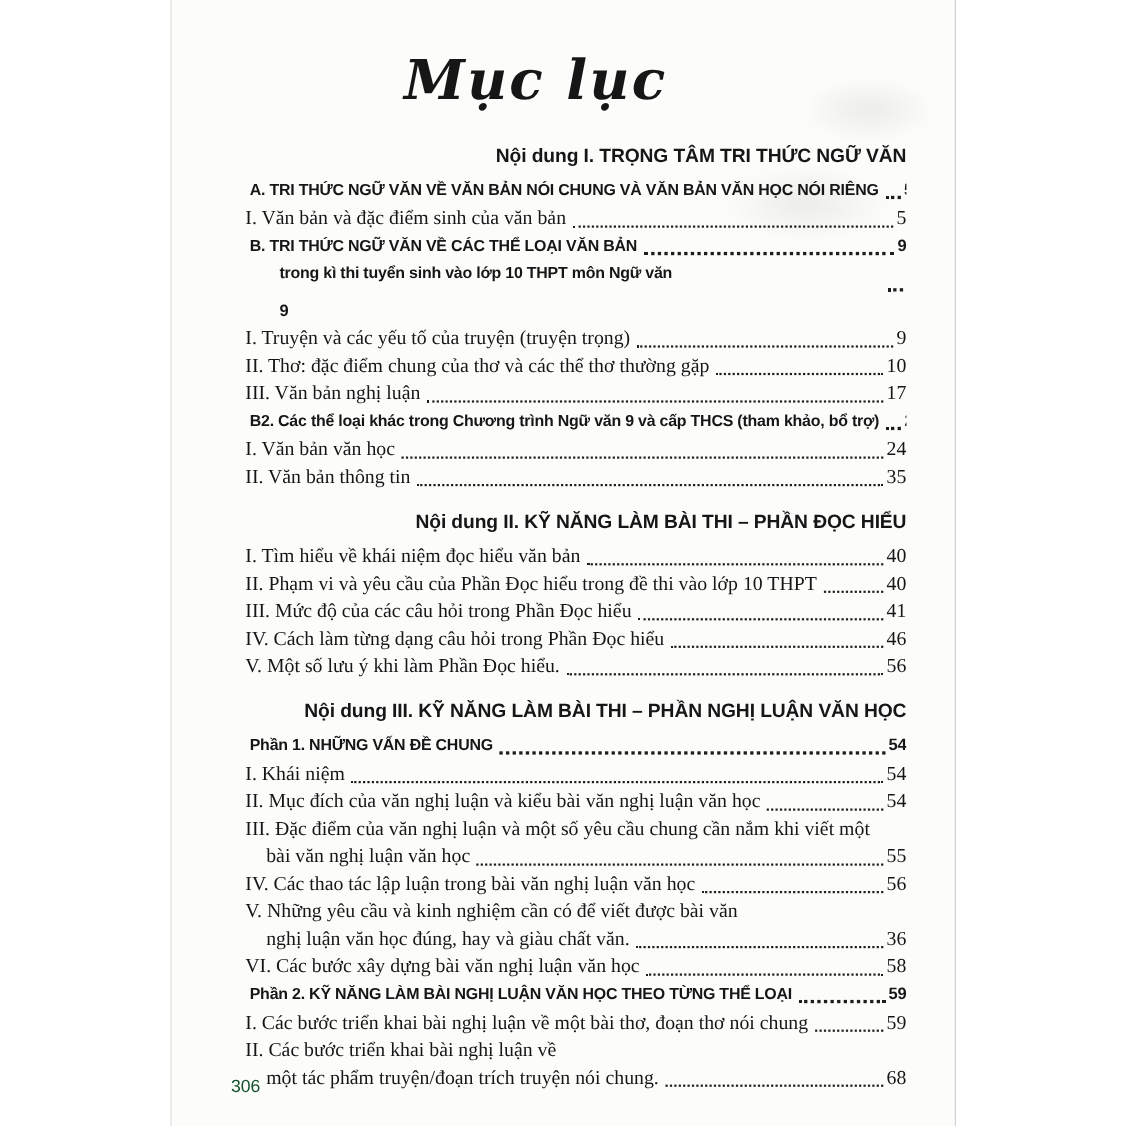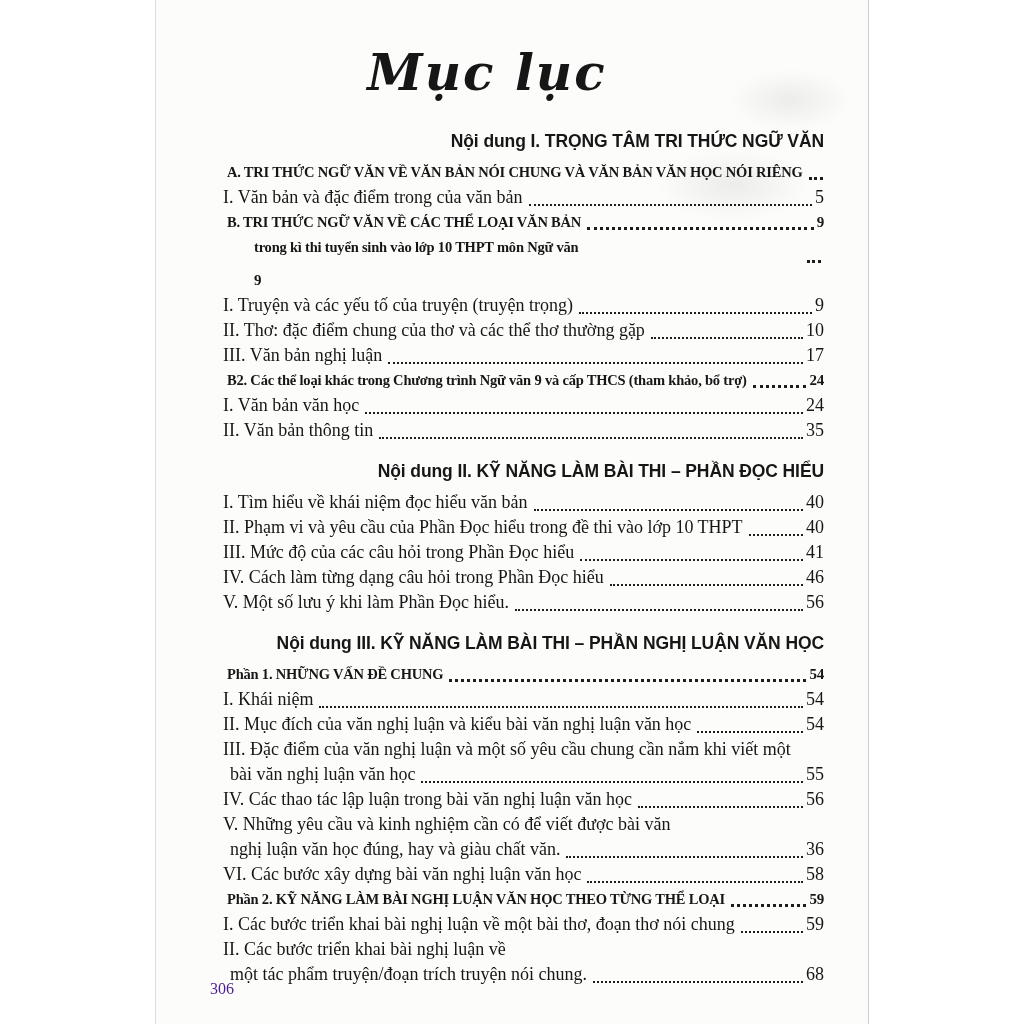--- a/index.html
+++ b/index.html
@@ -29,58 +29,58 @@
   .row{display:flex;align-items:baseline;line-height:25px;overflow:hidden;}
   .row .t{white-space:nowrap;flex:0 1 auto;}
   .dots{
     flex:1 1 auto;min-width:14px;align-self:flex-end;
     border-bottom:2px dotted #1d1d1d;margin:0 3px 4px 6px;
   }
   .p{flex:0 0 auto;}
   
   .lvl-entry{font-size:18px;margin-left:13px;}
   .lvl-entry .p{font-size:18px;}
-  .cont-entry{margin-left:20px;}
+  .cont-entry{margin-left:32px;}
   
   .lvl-sub{
-    font-family:Liberation Serif, serif;font-weight:700;
+    font-family:Liberation Sans, sans-serif;font-weight:700;
     font-size:14.5px;letter-spacing:-0.2px;margin-left:17px;line-height:25px;
   }
   .lvl-sub .dots{border-bottom-width:3px;margin-bottom:5px;}
   .lvl-sub .p{font-size:15px;}
   .cont-sub{margin-left:44px;flex-direction:column;}
   
   .lvl-section{
     font-family:"Liberation Sans",sans-serif;font-weight:700;
     font-size:17.5px;letter-spacing:-0.1px;margin:15px 0 5px 0;line-height:27px;justify-content:flex-end;
   }
   .folio{
     position:absolute;left:54px;bottom:26px;
-    font-family:Liberation Serif, serif;font-size:16px;color:#4c1d95;
+    font-family:Liberation Sans, sans-serif;font-size:16px;color:#14532d;
   }
 </style>
 </head>
 <body>
 
 <div class="canvas">
   <div class="page">
     <div class="artifact a1"></div>
     <div class="artifact a2"></div>
     <h1 class="title">Mục lục</h1>
     <div class="toc" id="toc">
         <div class="row lvl-section">
           <span class="t">Nội dung I. TRỌNG TÂM TRI THỨC NGỮ VĂN</span>
         </div>
         <div class="row lvl-sub">
           <span class="t">A. TRI THỨC NGỮ VĂN VỀ VĂN BẢN NÓI CHUNG VÀ VĂN BẢN VĂN HỌC NÓI RIÊNG</span>
           <span class="dots"></span>
           <span class="p">5</span>
         </div>
         <div class="row lvl-entry">
-          <span class="t">I. Văn bản và đặc điểm trong của văn bản</span>
+          <span class="t">I. Văn bản và đặc điểm sinh của văn bản</span>
           <span class="dots"></span>
           <span class="p">5</span>
         </div>
         <div class="row lvl-sub">
           <span class="t">B. TRI THỨC NGỮ VĂN VỀ CÁC THỂ LOẠI VĂN BẢN</span>
           <span class="dots"></span>
           <span class="p">9</span>
         </div>
         <div class="row lvl-sub cont-sub">
           <span class="t">trong kì thi tuyển sinh vào lớp 10 THPT môn Ngữ văn</span>

